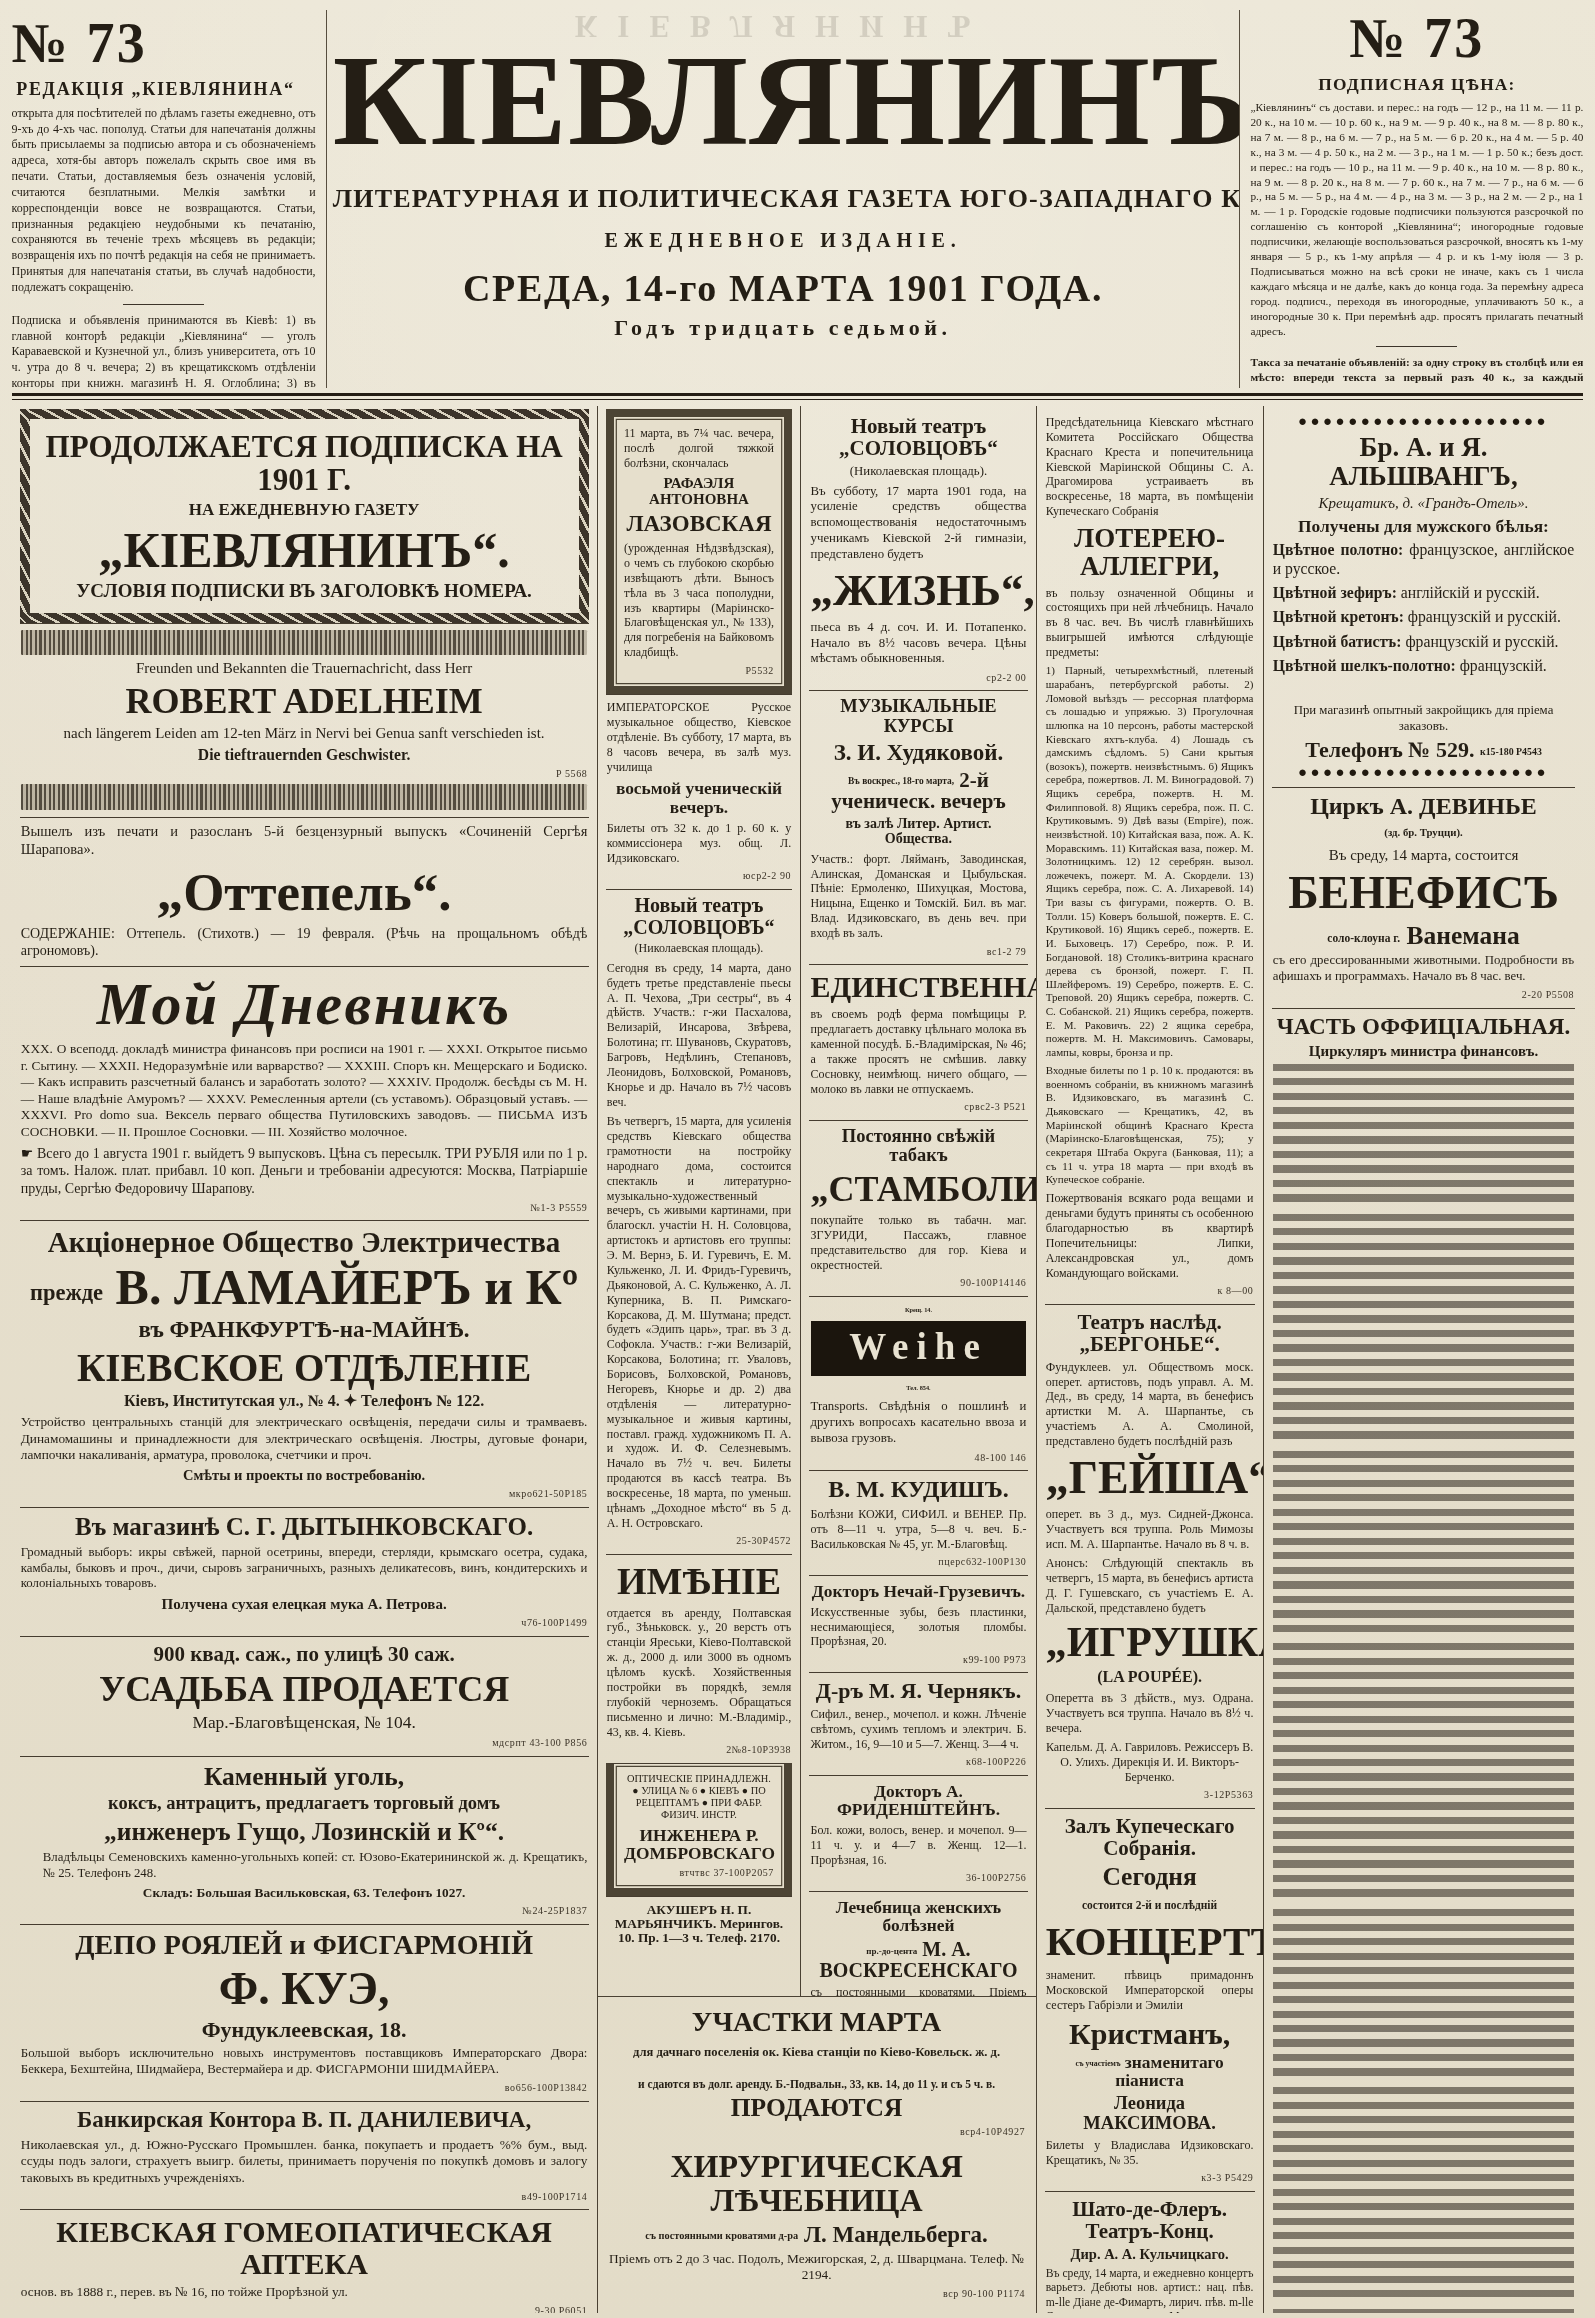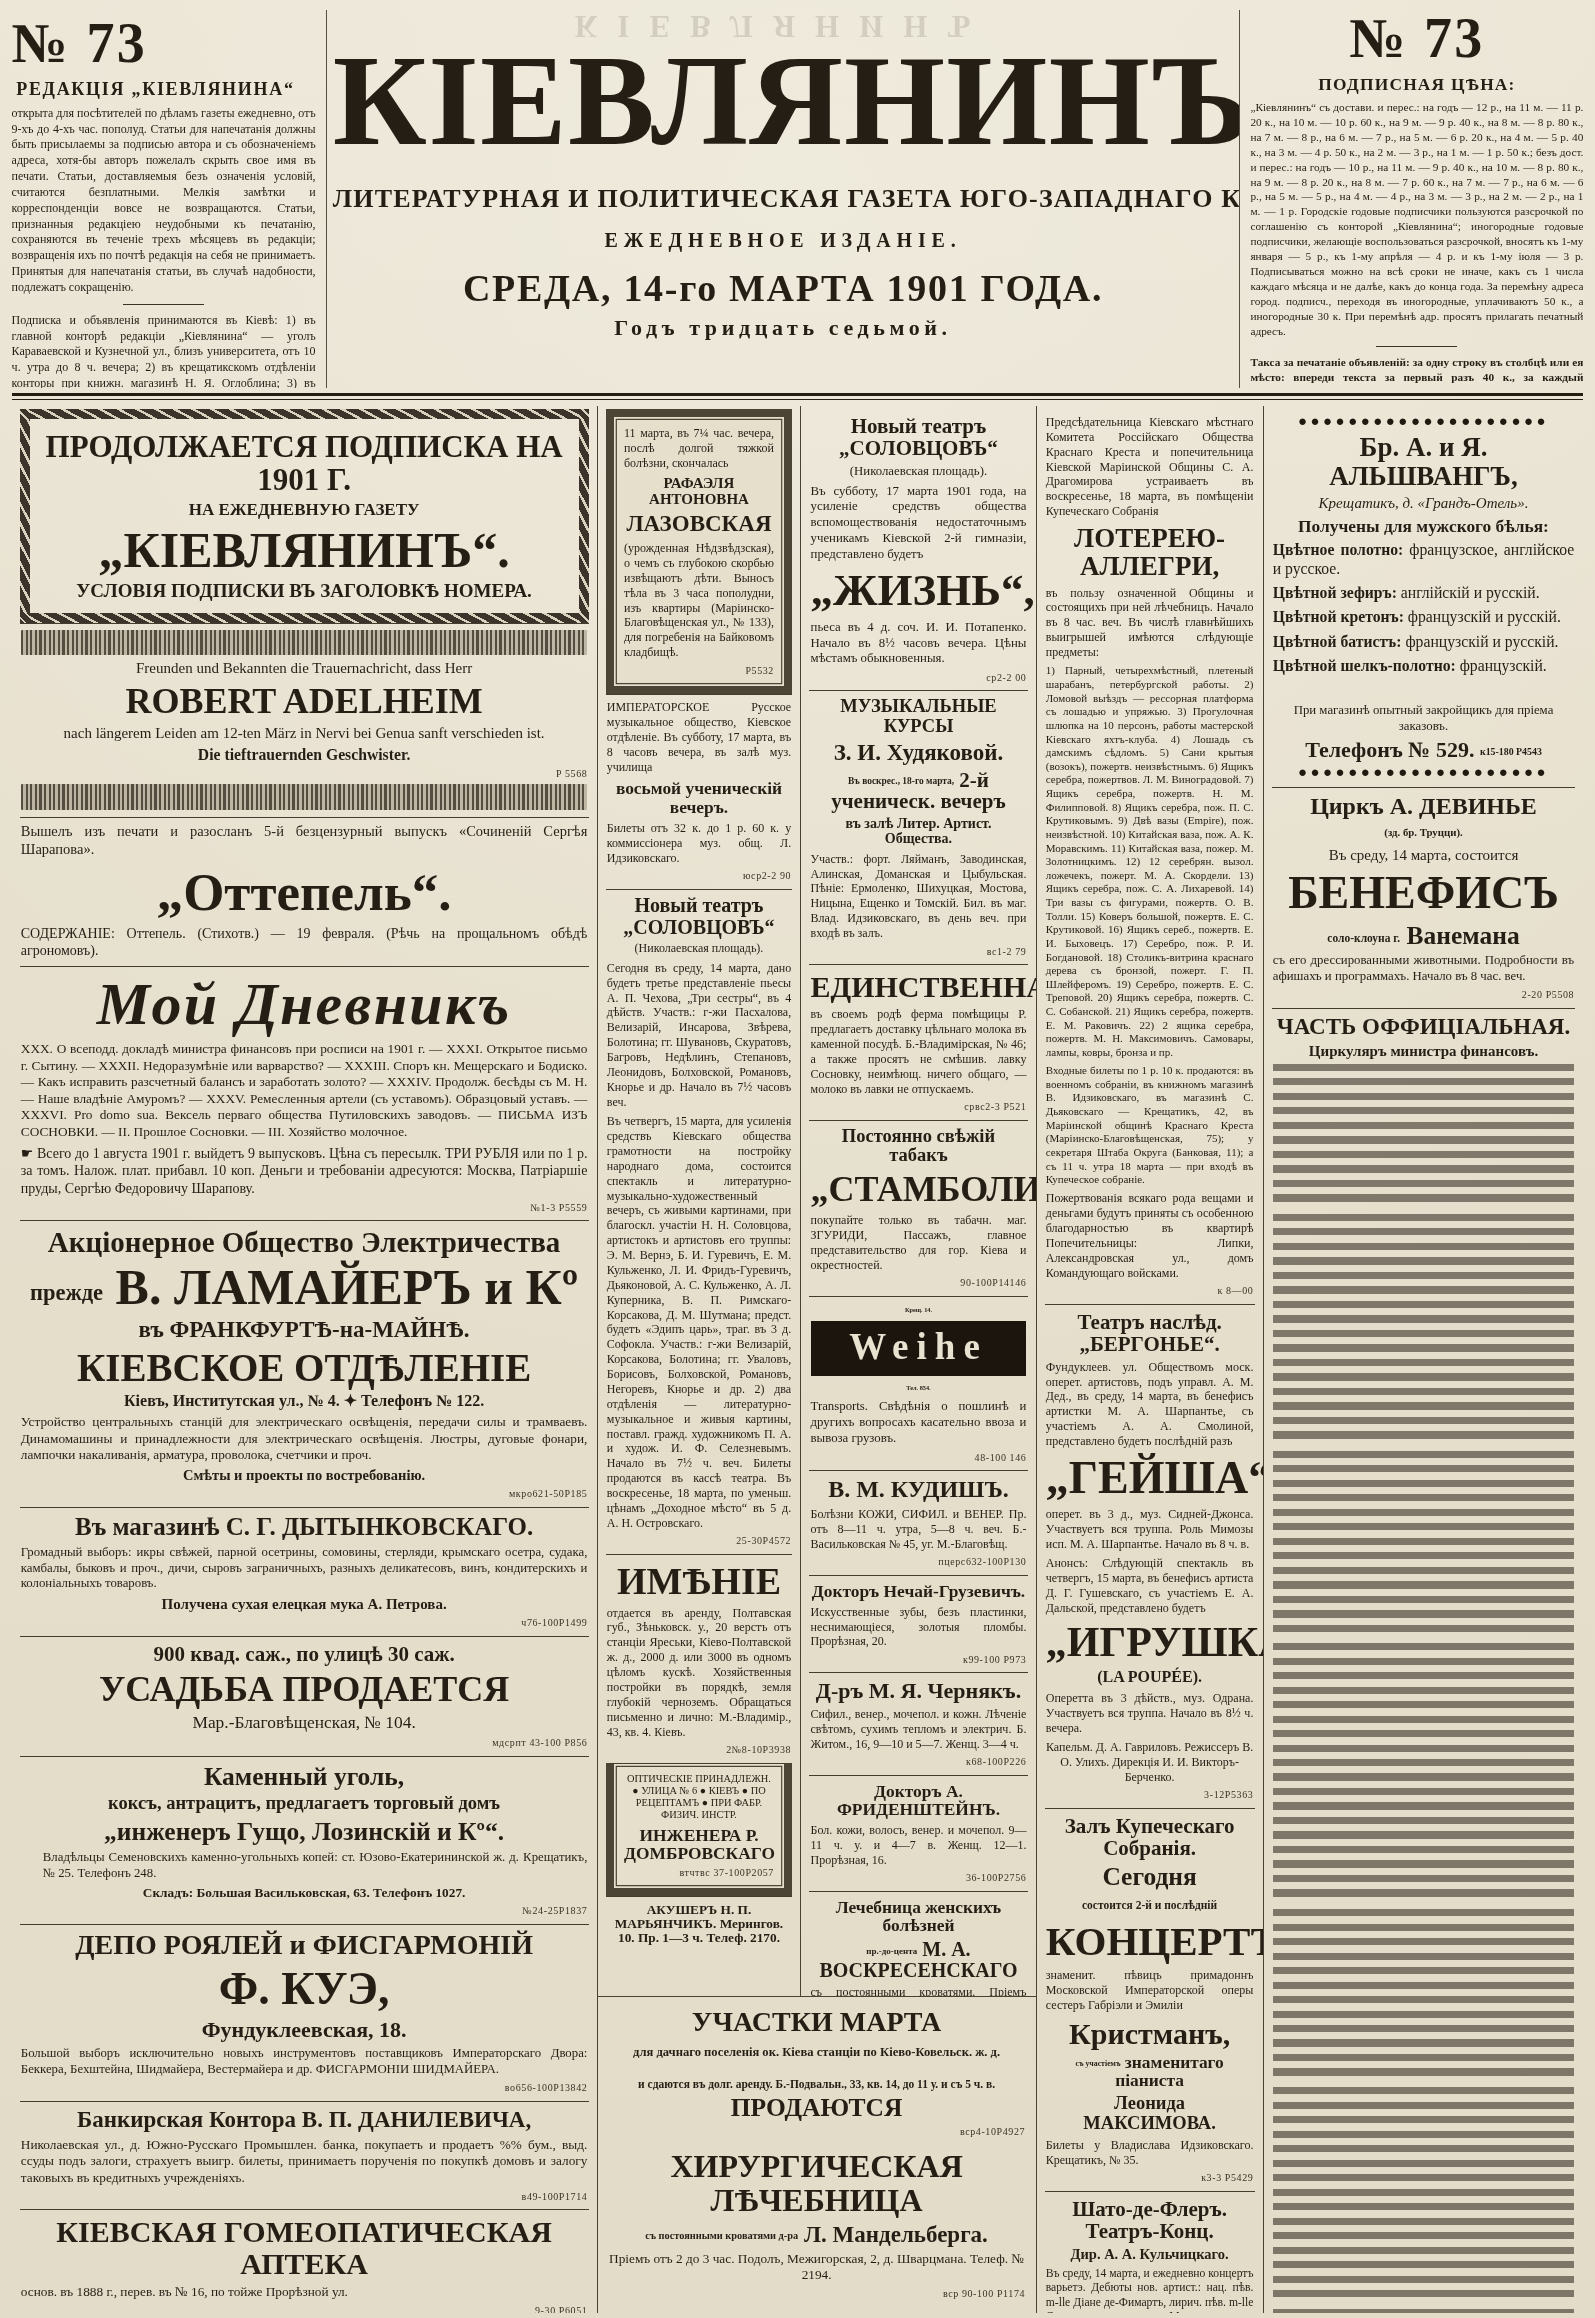--- a/index.html
+++ b/index.html
@@ -123,21 +123,21 @@
           <div class="part dp" style="font-size: 50px;"><span class="dp-small">прежде</span><span class="dp-big"> В. ЛАМАЙЕРЪ и Кº</span></div>
           <div class="part h" style="font-size: 23px;">въ ФРАНКФУРТѢ-на-МАЙНѢ.</div>
           <div class="part h" style="font-size: 39px;">КІЕВСКОЕ ОТДѢЛЕНІЕ</div>
           <div class="part h" style="font-size: 16px;">Кіевъ, Институтская ул., № 4. ✦ Телефонъ № 122.</div>
           <div class="part p" style="font-size: 13.3px;">Устройство центральныхъ станцій для электрическаго освѣщенія, передачи силы и трамваевъ. Динамомашины и принадлежности для электрическаго освѣщенія. Люстры, дуговые фонари, лампочки накаливанія, арматура, проволока, счетчики и проч.</div>
           <div class="part h" style="font-size: 14.5px;">Смѣты и проекты по востребованію.</div>
           <div class="part s">мкро621-50Р185</div>
         </div>
         <div class="block">
           <div class="part h" style="font-size: 25px;">Въ магазинѣ С. Г. ДЫТЫНКОВСКАГО.</div>
-          <div class="part p" style="font-size: 12.8px;">Громадный выборъ: икры свѣжей, парной осетрины, сомовины, стерляди, крымскаго осетра, судака, камбалы, быковъ и проч., дичи, сыровъ заграничныхъ, разныхъ деликатесовъ, винъ, кондитерскихъ и колоніальныхъ товаровъ.</div>
+          <div class="part p" style="font-size: 12.8px;">Громадный выборъ: икры свѣжей, парной осетрины, впереди, стерляди, крымскаго осетра, судака, камбалы, быковъ и проч., дичи, сыровъ заграничныхъ, разныхъ деликатесовъ, винъ, кондитерскихъ и колоніальныхъ товаровъ.</div>
           <div class="part h" style="font-size: 15px;">Получена сухая елецкая мука А. Петрова.</div>
           <div class="part s">ч76-100Р1499</div>
         </div>
         <div class="block">
           <div class="part h" style="font-size: 21px;">900 квад. саж., по улицѣ 30 саж.</div>
           <div class="part h" style="font-size: 36px;">УСАДЬБА ПРОДАЕТСЯ</div>
           <div class="part c" style="font-size: 17.4px;">Мар.-Благовѣщенская, № 104.</div>
           <div class="part s">мдсрпт 43-100 Р856</div>
         </div>
         <div class="block">

